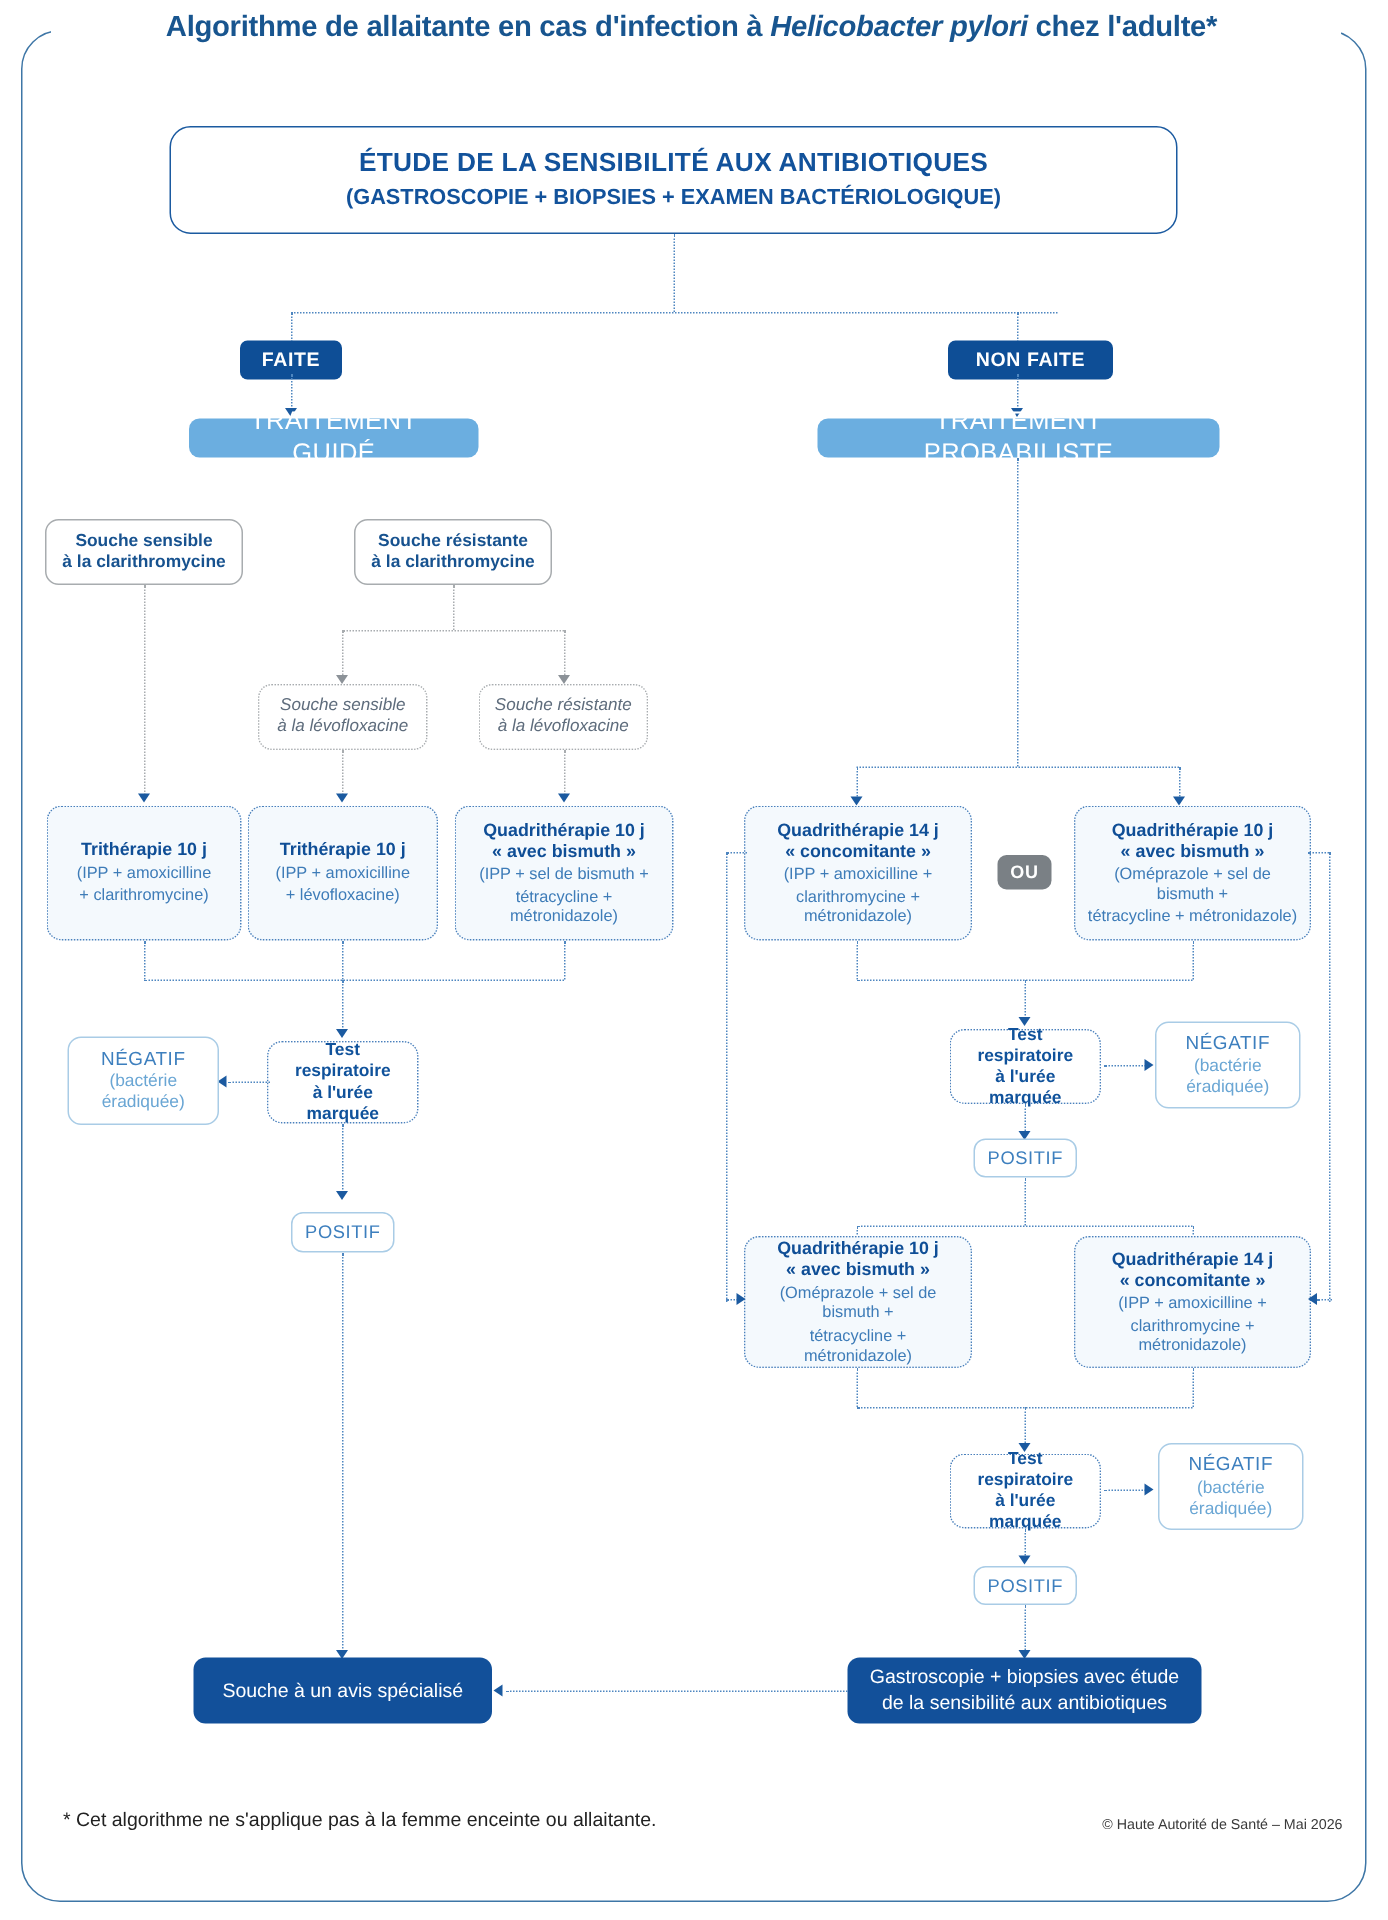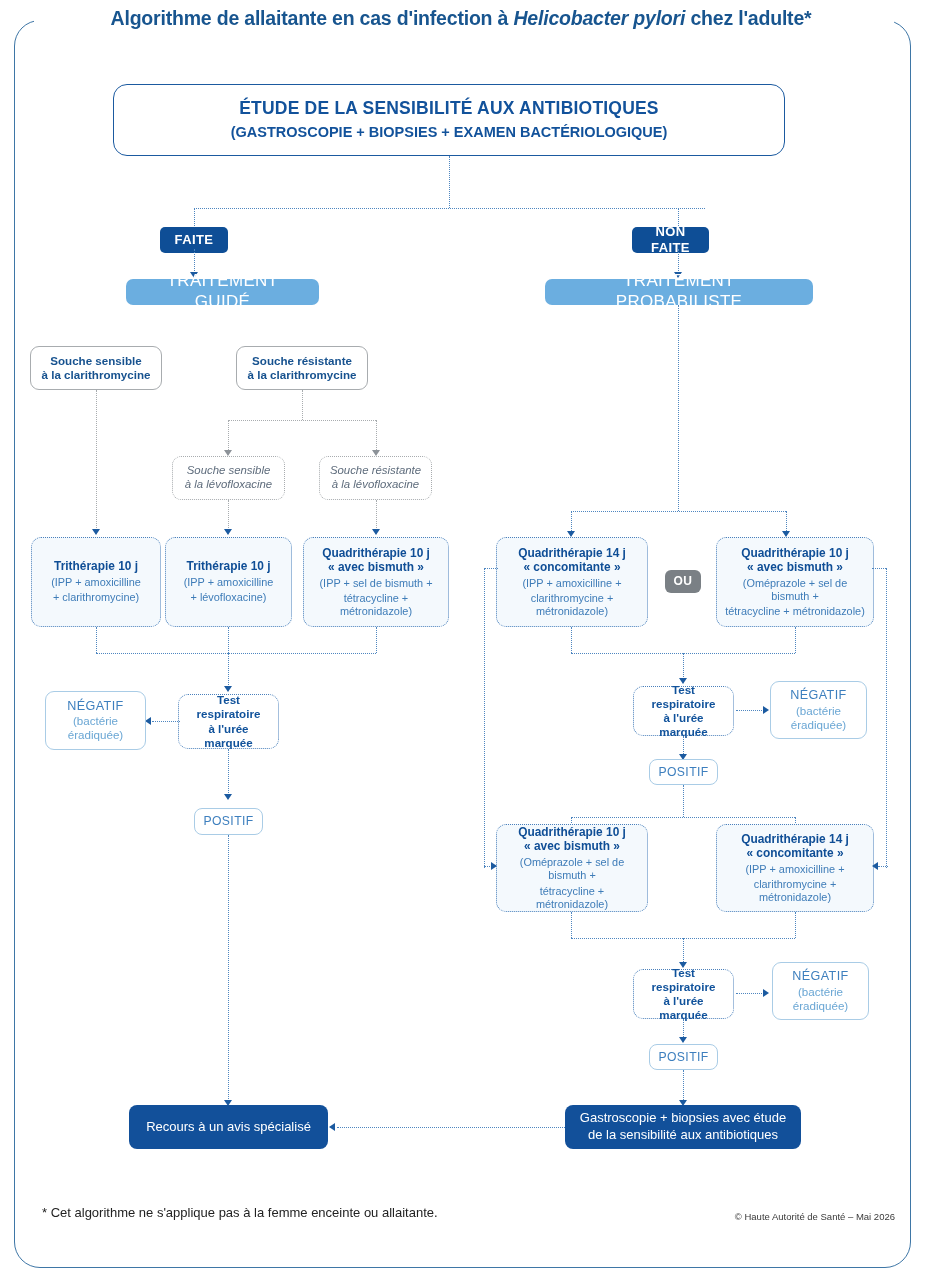--- a/index.html
+++ b/index.html
@@ -169,21 +169,21 @@
   </div>
 
   <div class="vd" style="left:449px;top:156px;height:52px;"></div>
   <div class="hd" style="left:194px;top:208px;width:511px;"></div>
   <div class="vd" style="left:194px;top:208px;height:22px;"></div>
   <div class="vd" style="left:678px;top:208px;height:22px;"></div>
 
   <div class="node pill-navy" style="left:160px;top:227px;width:68px;height:22px;">
     <span>FAITE</span>
   </div>
-  <div class="node pill-navy" style="left:632px;top:227px;width:77px;height:22px;">
+  <div class="node pill-navy" style="left:632px;top:227px;width:110px;height:22px;">
     <span>NON FAITE</span>
   </div>
 
   <div class="vd" style="left:194px;top:249px;height:24px;"></div>
   <div class="arw-d" style="left:190px;top:272px;"></div>
   <div class="vd" style="left:678px;top:249px;height:24px;"></div>
   <div class="arw-d" style="left:674px;top:272px;"></div>
 
   <div class="node bar-blue" style="left:98px;top:279px;width:193px;height:26px;margin-left:28px;">
     <span>TRAITEMENT GUIDÉ</span>
@@ -372,21 +372,21 @@
   <div class="vd" style="left:683px;top:1019px;height:20px;"></div>
   <div class="arw-d" style="left:679px;top:1037px;"></div>
   <div class="node box-pos" style="left:649px;top:1044px;width:69px;height:26px;">
     <span>POSITIF</span>
   </div>
 
   <div class="vd" style="left:683px;top:1070px;height:32px;"></div>
   <div class="arw-d" style="left:679px;top:1100px;"></div>
 
   <div class="node box-navy" style="left:129px;top:1105px;width:199px;height:44px;">
-    <span>Recours à un avis spécialisé</span>
+    <span>Souche à un avis spécialisé</span>
   </div>
   <div class="node box-navy" style="left:565px;top:1105px;width:236px;height:44px;">
     <div>Gastroscopie + biopsies avec étude</div>
     <div>de la sensibilité aux antibiotiques</div>
   </div>
 
   <div class="hd" style="left:337px;top:1127px;width:228px;"></div>
   <div class="arw-l" style="left:329px;top:1123px;"></div>
 
   <div class="foot-left">* Cet algorithme ne s'applique pas à la femme enceinte ou allaitante.</div>

